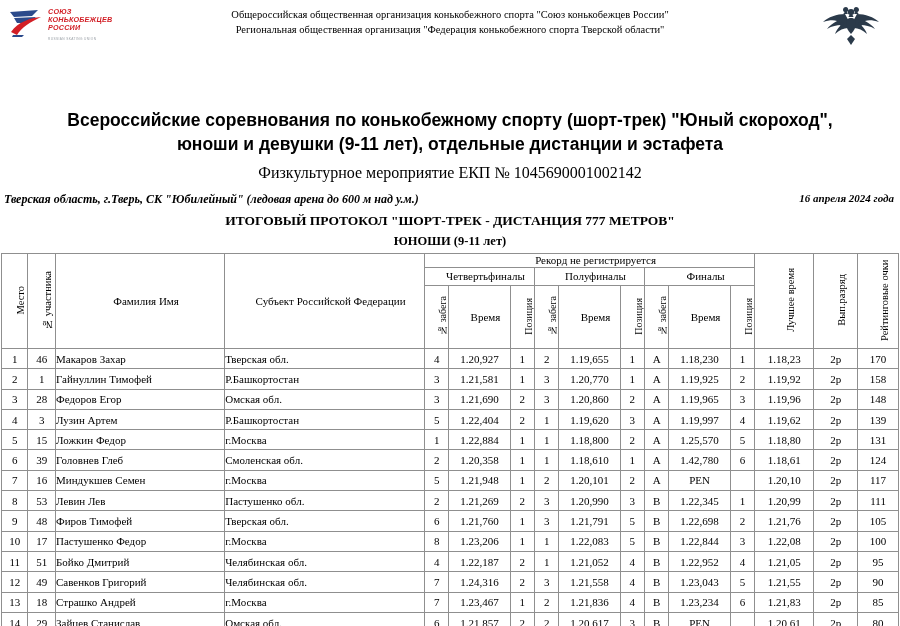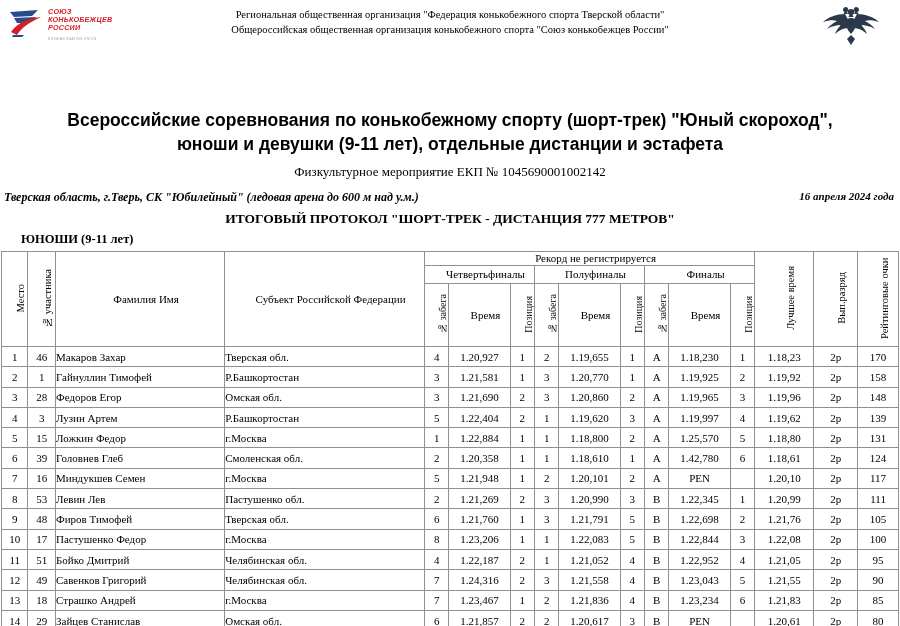--- a/index.html
+++ b/index.html
@@ -88,21 +88,21 @@
     text-align: center;
     font-family: "Liberation Sans", sans-serif;
     font-weight: bold;
     font-size: 17.5px;
     line-height: 24px;
     margin: 8px;
     padding: 0 30px;
   }
   .ekp {
     text-align: center;
-    font-size: 13px;
+    font-size: 16px;
     margin-top: 7px;
   }
   .place-date {
     position: relative;
     height: 20px;
     margin-top: 10px;
   }
   .place {
     position: absolute;
     left: 4px;
@@ -120,24 +120,24 @@
     font-size: 11px;
     text-align: right;
   }
   .protocol-title {
     text-align: center;
     font-weight: bold;
     font-size: 13.5px;
     margin-top: 1px;
   }
   .group-title {
+    text-align: center;
     font-weight: bold;
     font-size: 12.5px;
     margin-top: 5px;
-    padding-left: 21px;
   }
 
   
   table.protocol {
     border-collapse: collapse;
     width: 898px;
     margin: 4px auto 0 auto;
     table-layout: fixed;
     font-size: 11px;
   }
@@ -219,22 +219,22 @@
     </svg>
     <div class="ltext">
       <div>СОЮЗ</div>
       <div>КОНЬКОБЕЖЦЕВ</div>
       <div>РОССИИ</div>
     </div>
     <div class="lsub">RUSSIAN SKATING UNION</div>
   </div>
 
   <div class="org-lines">
+    <div>Общероссийская общественная организация конькобежного спорта "Союз конькобежцев России"</div>
     <div>Региональная общественная организация "Федерация конькобежного спорта Тверской области"</div>
-    <div>Общероссийская общественная организация конькобежного спорта "Союз конькобежцев России"</div>
   </div>
 
   <div class="logo-right">
     <svg width="62" height="46" viewBox="0 0 62 46">
       <g fill="#2b3a4a">
         <path d="M31 5 c-2 0 -3.4 1.3 -3.4 3 0 1.4 .9 2.4 2 2.8 l-1.2 2.2 h5.2 l-1.2 -2.2 c1.1 -.4 2 -1.4 2 -2.8 0 -1.7 -1.4 -3 -3.4 -3z"></path>
         <path d="M26 3 c-1.8 0 -3 1.2 -3 2.7 0 1.2 .7 2 1.7 2.4 l-1.4 1.8 4.6 0 -1.1 -2 c.9 -.4 1.5 -1.2 1.5 -2.2 0 -1.5 -1.2 -2.7 -2.3 -2.7z"></path>
         <path d="M36 3 c1.8 0 3 1.2 3 2.7 0 1.2 -.7 2 -1.7 2.4 l1.4 1.8 -4.6 0 1.1 -2 c-.9 -.4 -1.5 -1.2 -1.5 -2.2 0 -1.5 1.2 -2.7 2.3 -2.7z"></path>
         <path d="M25 10 C17 10 8 13 3 18 c6 -2 11 -2 14 -1 -4 2 -8 5 -10 8 5 -3 10 -4 14 -4 -3 3 -5 6 -6 9 4 -4 9 -6 13 -6 l3 -3 -6 -11z"></path>
         <path d="M37 10 C45 10 54 13 59 18 c-6 -2 -11 -2 -14 -1 4 2 8 5 10 8 -5 -3 -10 -4 -14 -4 3 3 5 6 6 9 -4 -4 -9 -6 -13 -6 l-3 -3 6 -11z"></path>

